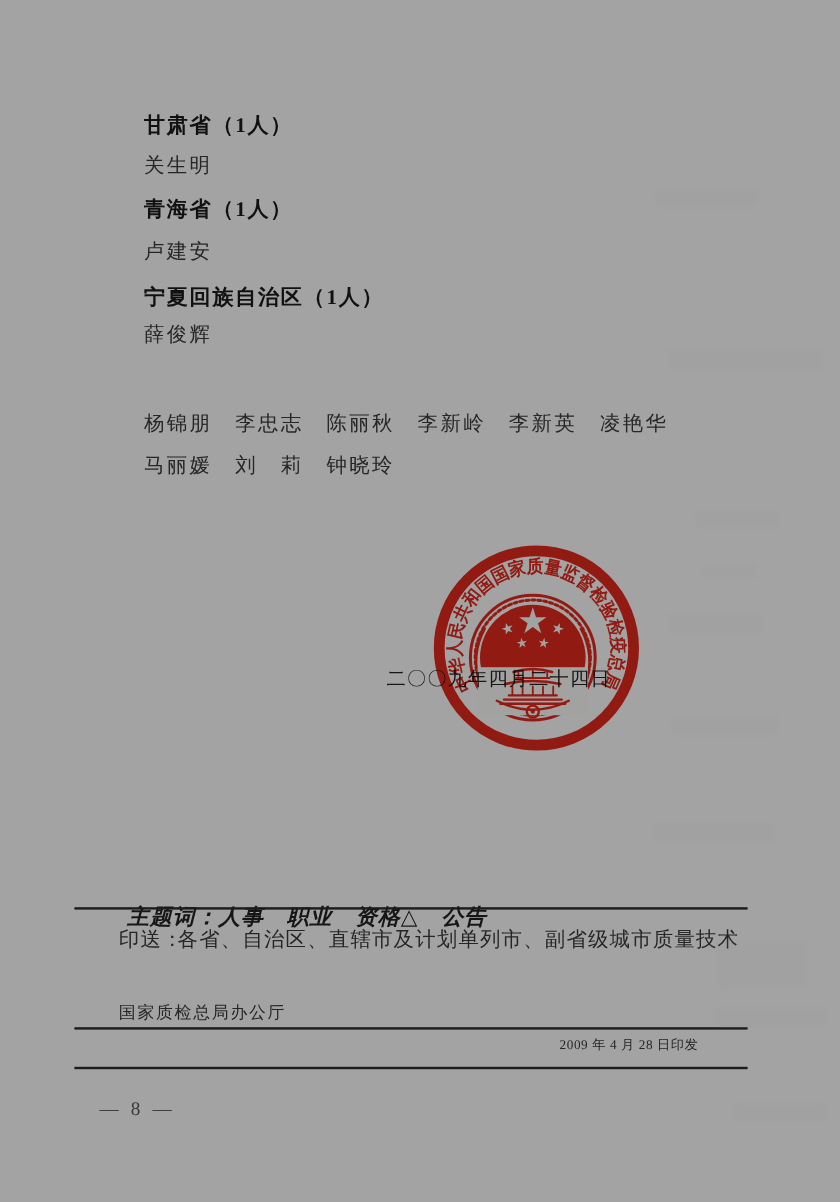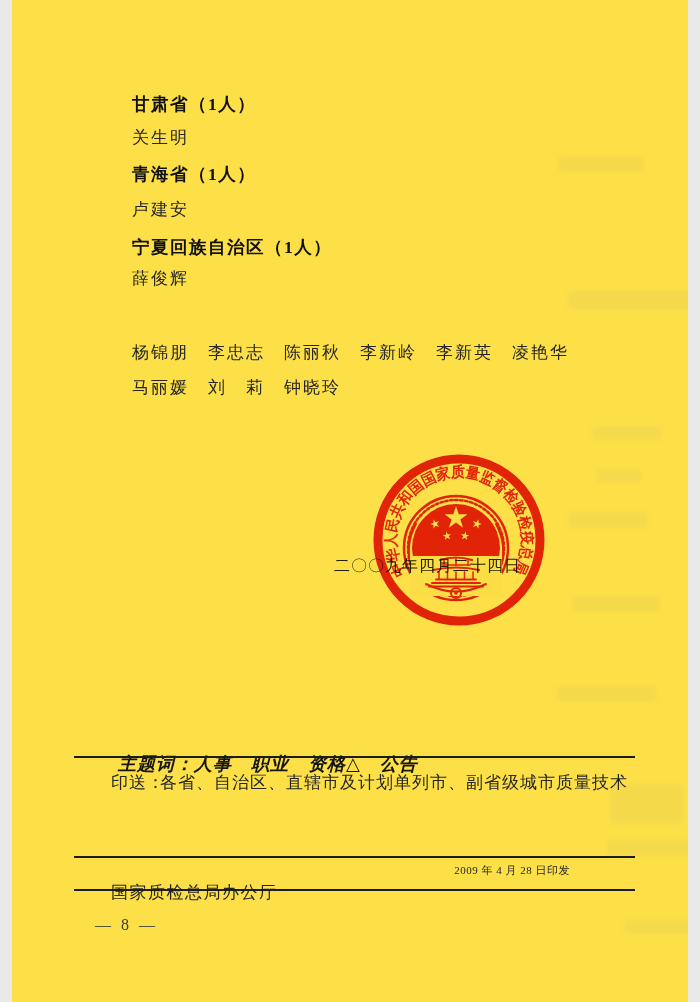--- a/index.html
+++ b/index.html
@@ -1,23 +1,24 @@
 <!DOCTYPE html>
 <html><head>
 <meta charset="utf-8">
 <style>
   html,body{margin:0;padding:0;background:#e9e9e9;}
   .page{
     position:relative;
     width:676px;height:1002px;
     margin:0 auto;
-    background:#fde047;
+    background:#a3a3a3;
     overflow:hidden;
     font-family:"Liberation Serif","DejaVu Serif",serif;
     color:#222;
+    padding-left:24px;
   }
   .roster-line{
     position:absolute;left:120px;
     font-size:17px;line-height:22px;
     letter-spacing:2px;white-space:pre;color:#262626;
   }
   .roster-header{
     font-weight:bold;font-size:17.5px;letter-spacing:1.5px;color:#111;
   }
   .subject-row{
@@ -25,21 +26,21 @@
     font-family:"Liberation Sans","DejaVu Sans",sans-serif;
     font-weight:bold;font-size:18px;letter-spacing:1px;
     white-space:pre;color:#161616;font-style:italic;
   }
   .rule{position:absolute;left:62px;width:561px;height:2px;background:#1c1c1c;}
   .rule-1{top:756px;}
   .rule-2{top:856px;}
   .rule-3{top:889px;}
   .dist-label{position:absolute;left:99px;top:771px;font-size:17px;letter-spacing:1px;color:#262626;}
   .dist-line{position:absolute;left:148px;font-size:17px;letter-spacing:1px;white-space:pre;color:#262626;}
-  .issuer{position:absolute;left:99px;top:881px;font-size:17px;letter-spacing:1.5px;color:#262626;}
+  .issuer{position:absolute;left:99px;top:835px;font-size:14px;letter-spacing:1.5px;color:#262626;}
   .print-date{position:absolute;right:118px;top:863px;font-size:11px;letter-spacing:.5px;color:#262626;text-align:center;}
   .page-number{position:absolute;left:83px;top:916px;font-size:16px;letter-spacing:3px;color:#3a3a3a;white-space:pre;}
   .seal-svg{position:absolute;left:352px;top:444px;mix-blend-mode:multiply;}
   .stamp-date{
     position:absolute;left:322px;top:556px;
     font-size:16px;letter-spacing:1px;color:#242424;
     white-space:pre;mix-blend-mode:multiply;z-index:6;
   }
   .ghost{position:absolute;background:#8a8a8a;opacity:.07;filter:blur(2px);border-radius:4px;}
 </style>

